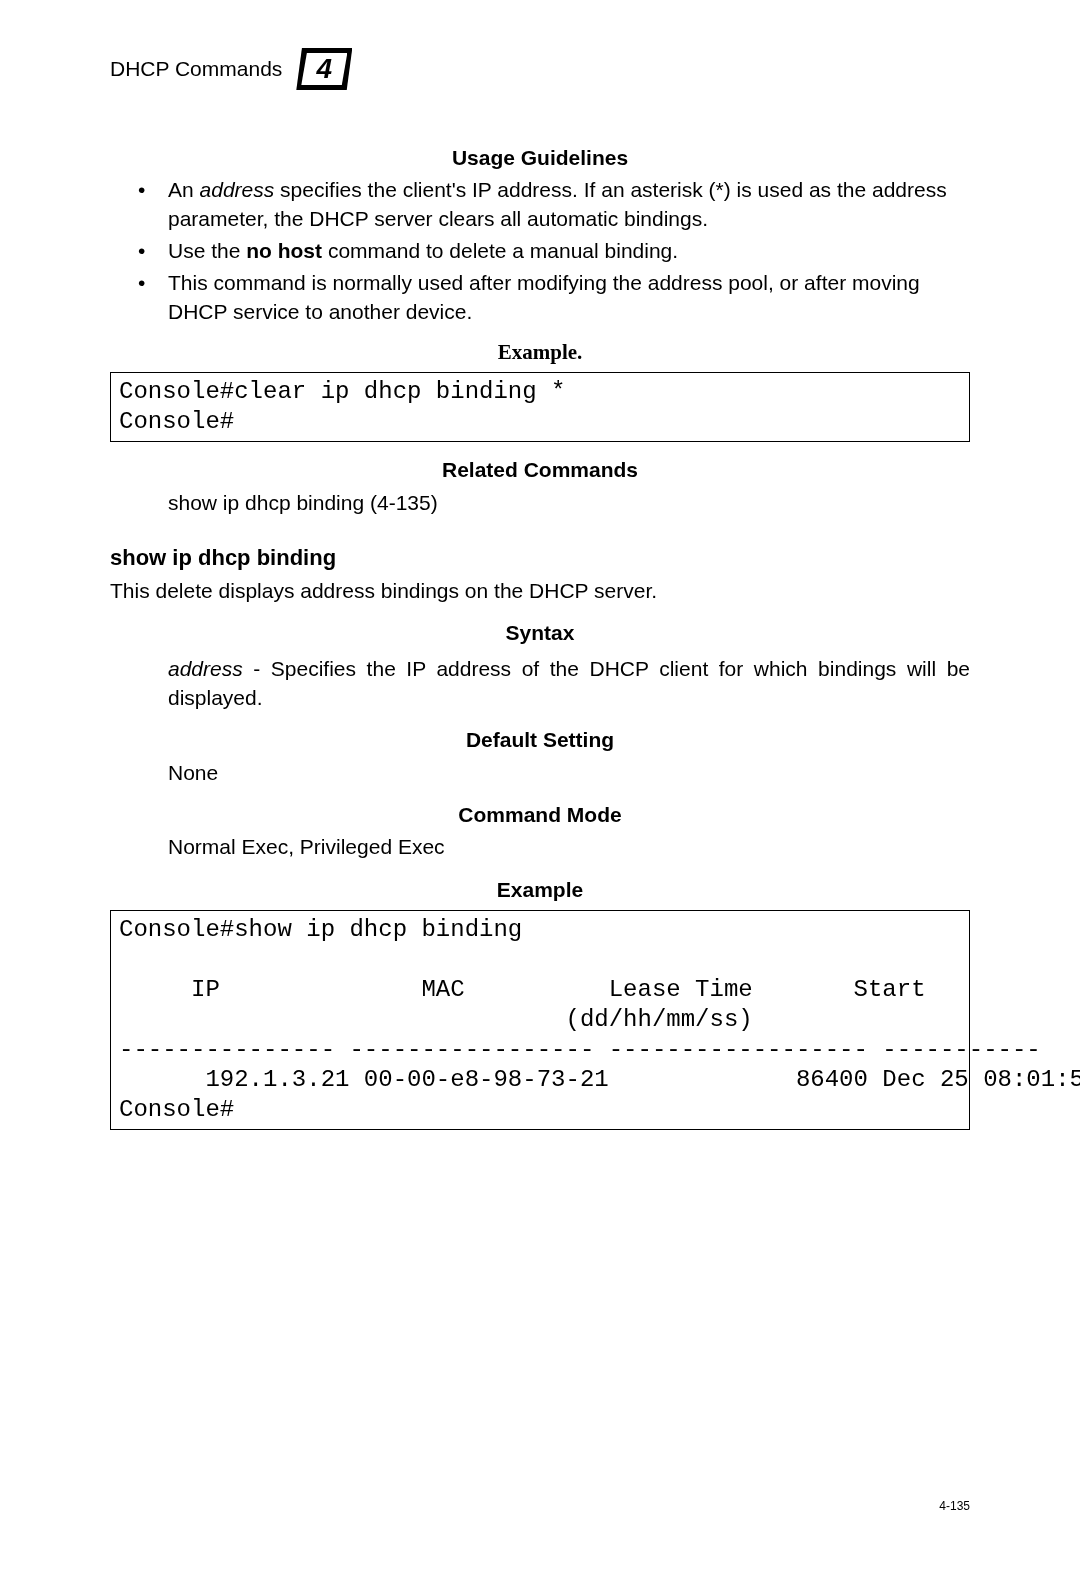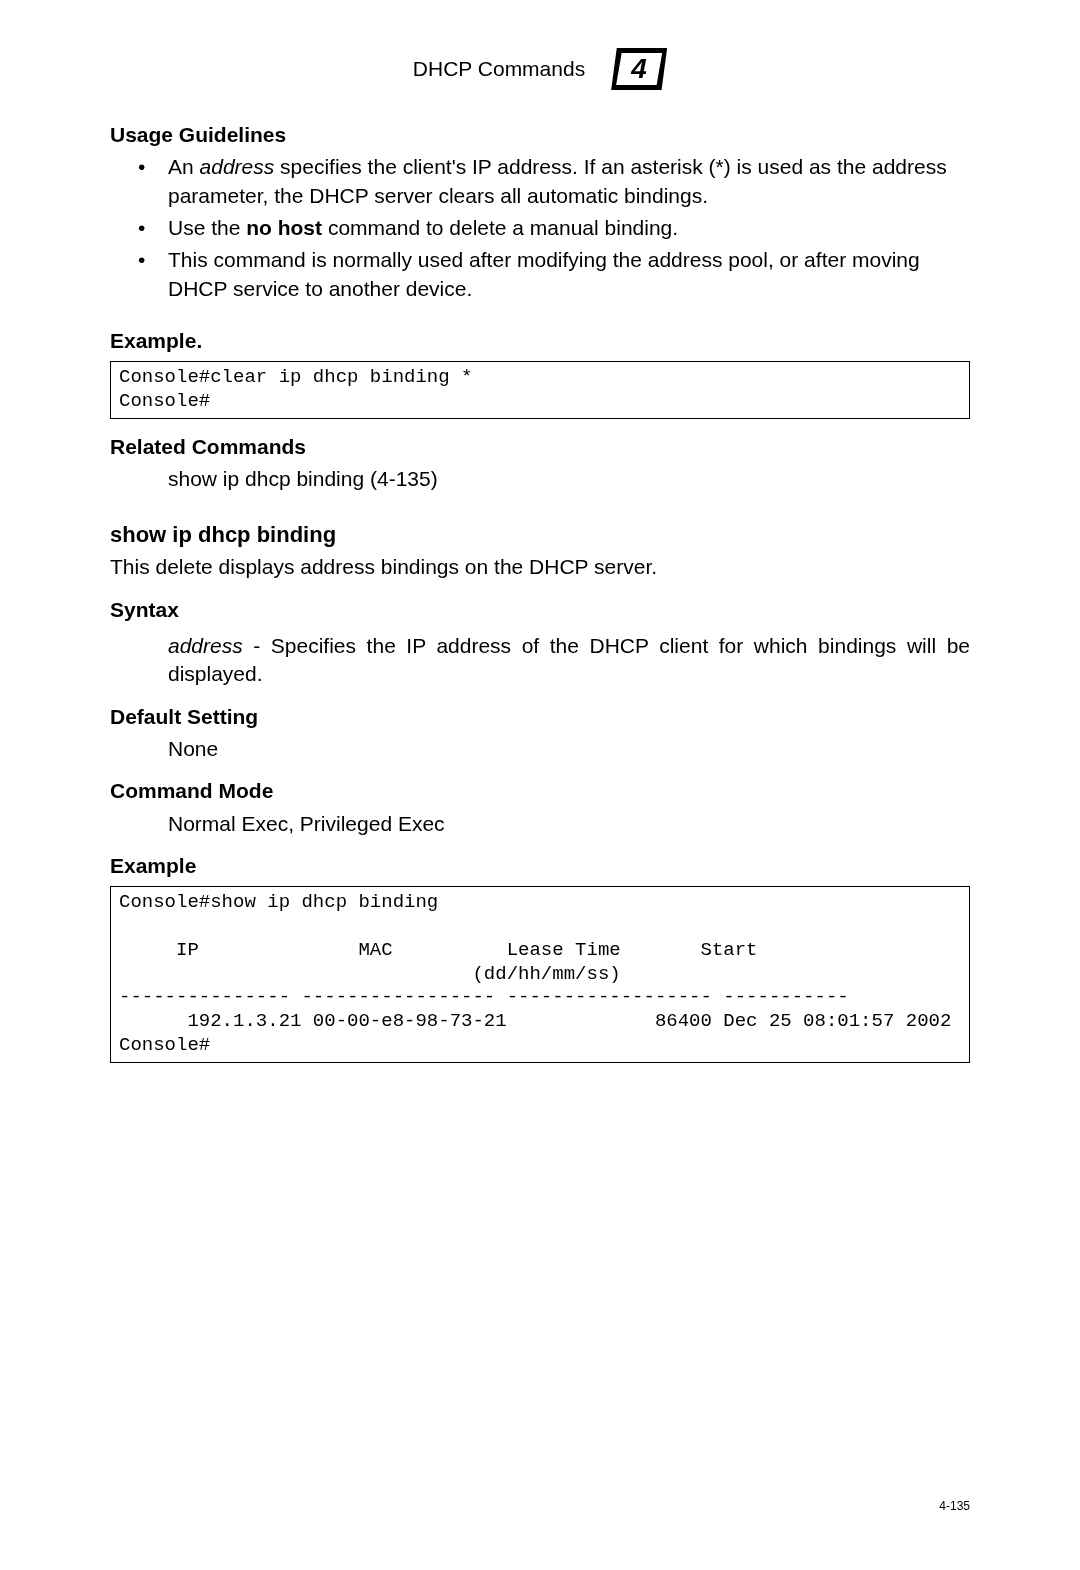--- a/index.html
+++ b/index.html
@@ -11,62 +11,63 @@
       position: relative;
       color: #000;
       font-size: 21px;
       line-height: 1.35;
     }
     .page {
       padding: 48px 110px 0 110px;
     }
     .header-row {
       display: flex;
-      justify-content: center;
+      justify-content: flex-start;
       align-items: center;
-      gap: 26px;
-      margin-bottom: 31px;
+      gap: 14px;
+      margin-bottom: 54px;
     }
     .chapter-badge {
       width: 56px; height: 42px;
       background: #000;
       clip-path: polygon(10% 0, 100% 0, 90% 100%, 0 100%);
       position: relative;
       display: flex; align-items: center; justify-content: center;
     }
     .chapter-badge .inner {
       width: 46px; height: 32px;
       background: #fff;
       clip-path: polygon(12% 0, 100% 0, 88% 100%, 0 100%);
       display: flex; align-items: center; justify-content: center;
       font-weight: 900; font-size: 28px; font-style: italic;
     }
     .section-heading {
       font-weight: bold;
       margin-top: 8px;
       margin-bottom: 4px;
+      text-align: center;
     }
     .command-heading {
       font-weight: bold;
       font-size: 22px;
       margin-top: 26px;
       margin-bottom: 4px;
     }
     ul.bullets { list-style: none; padding-left: 58px; }
     ul.bullets li { position: relative; margin-bottom: 4px; }
     ul.bullets li::before {
       content: "•"; position: absolute; left: -30px; top: 0;
     }
     .indent-1 { padding-left: 58px; }
     .italic { font-style: italic; }
     .bold { font-weight: bold; }
     .code-box {
       border: 1px solid #000;
       font-family: "Courier New", monospace;
-      font-size: 19px;
+      font-size: 24px;
       padding: 4px 8px;
       margin: 6px 0 14px 0;
       white-space: pre;
       line-height: 1.25;
     }
     .justify { text-align: justify; }
     .footer-page {
       position: absolute;
       bottom: 56px;
       right: 110px;
@@ -91,21 +92,21 @@
       <span>An </span><span class="italic">address</span><span> specifies the client's IP address. If an asterisk (*) is used as the address parameter, the DHCP server clears all automatic bindings.</span>
     </li>
     <li>
       <span>Use the </span><span class="bold">no host</span><span> command to delete a manual binding.</span>
     </li>
     <li>
       <span>This command is normally used after modifying the address pool, or after moving DHCP service to another device.</span>
     </li>
   </ul>
 
-  <div class="section-heading" style="margin-top:24px;">Example.</div>
+  <div class="section-heading" style="margin-top:12px;font-family:Liberation Serif, serif;">Example.</div>
   <div class="code-box">Console#clear ip dhcp binding *
 Console#</div>
 
   <div class="section-heading">Related Commands</div>
   <div class="indent-1">show ip dhcp binding (4-135)</div>
 
   <div class="command-heading">show ip dhcp binding</div>
   <div>This delete displays address bindings on the DHCP server.</div>
 
   <div class="section-heading" style="margin-top:14px;">Syntax</div>

